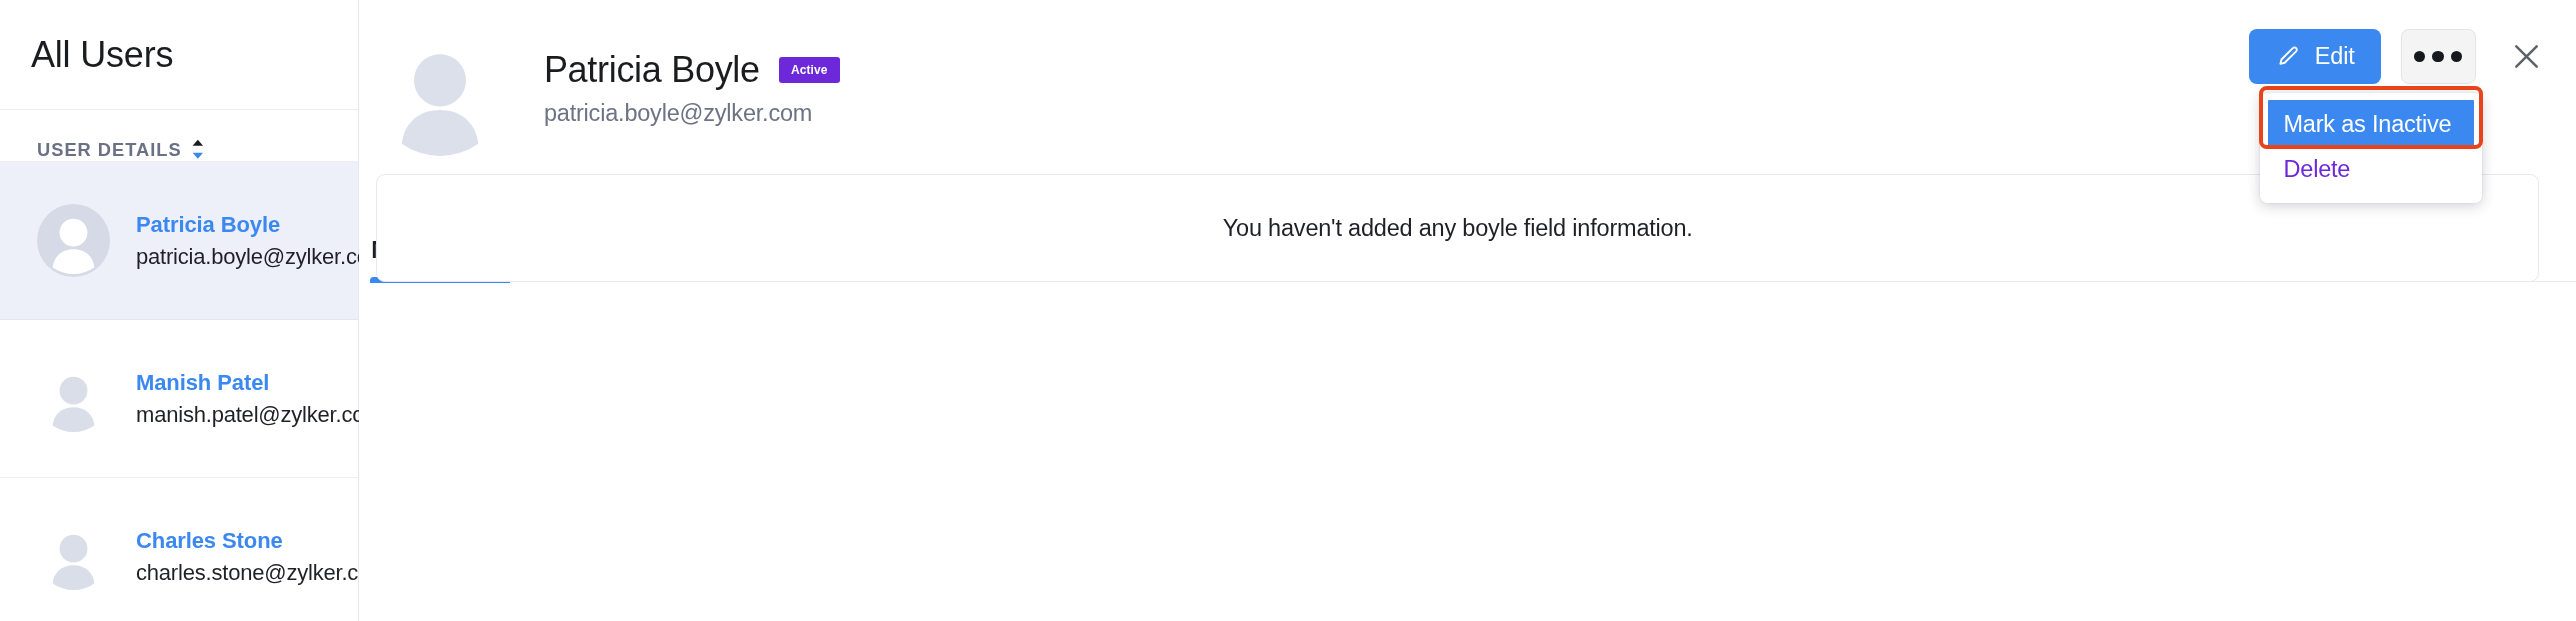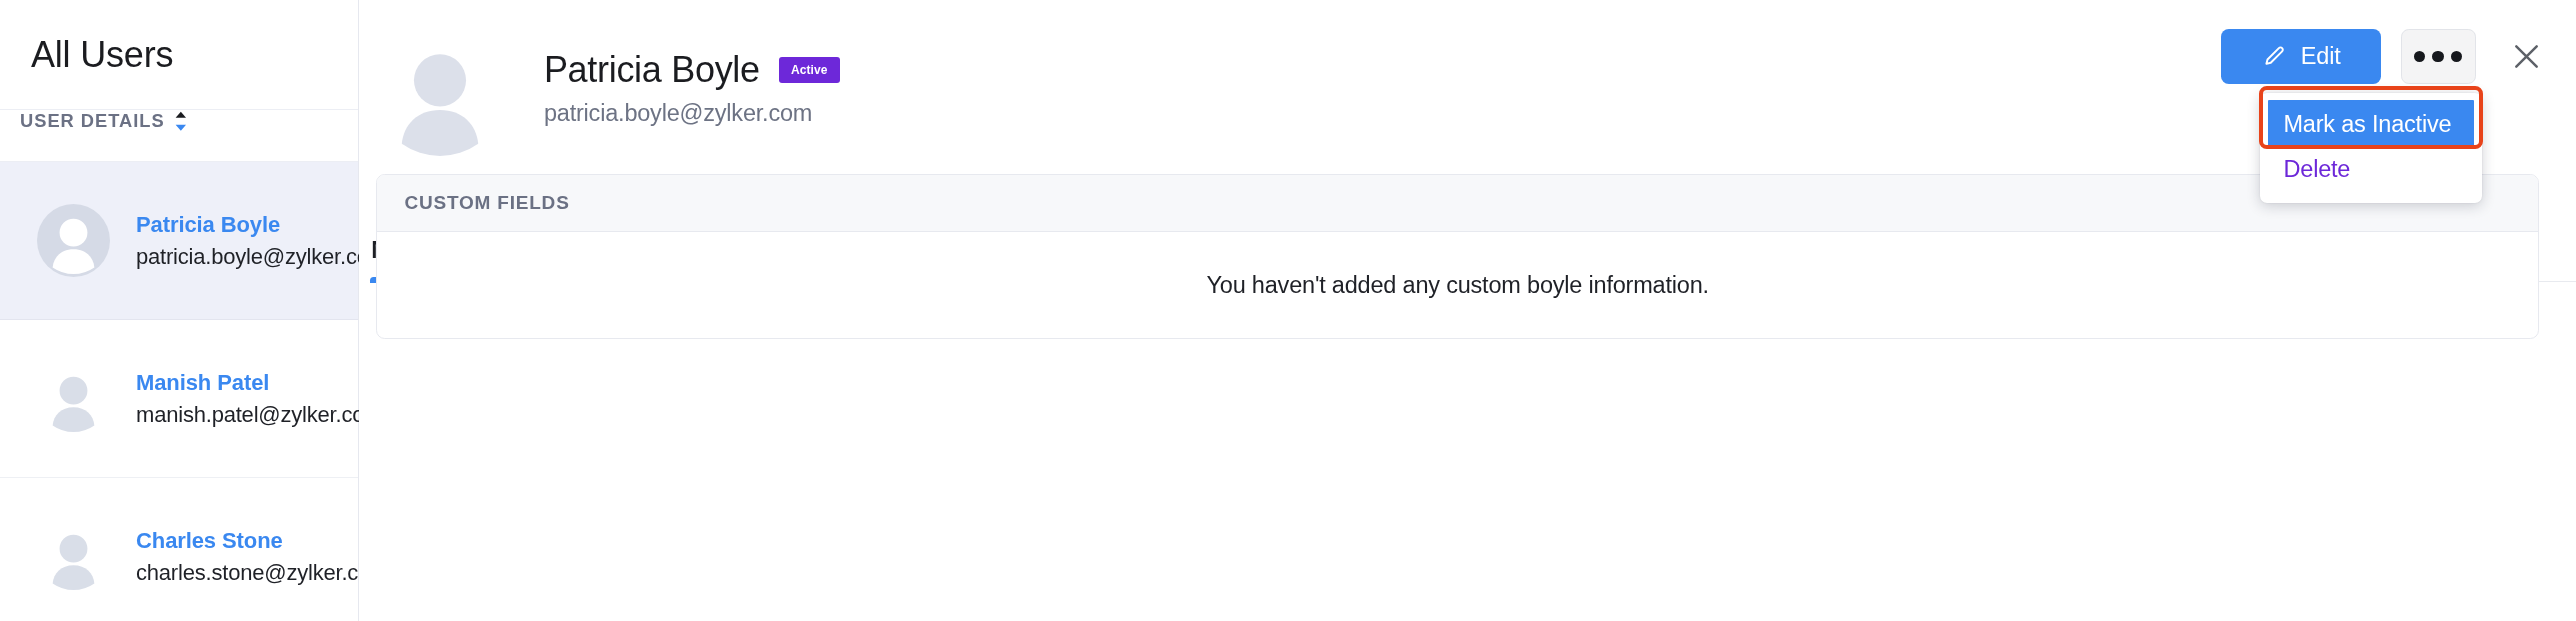--- a/index.html
+++ b/index.html
@@ -26,22 +26,22 @@
     border-bottom: 1.7px solid #eceef4;
   }
   .sidebar-title {
     font-size: 36px;
     font-weight: 400;
     color: #1b1c20;
     letter-spacing: -0.2px;
   }
   .list-header {
     height: 52px;
-    display: flex; align-items: flex-start;
-    padding: 0 20px;
+    display: flex; align-items: flex-end;
+    padding: 0 37px;
     border-bottom: 1.7px solid #eceef4;
   }
   .list-header-label {
     font-size: 18.3px;
     font-weight: 700;
     letter-spacing: 1px;
     color: #6b7184;
   }
   .sort-icon { margin-left: 7.8px; display: inline-flex; flex-direction: column; line-height: 0; }
 
@@ -101,21 +101,21 @@
 
   
   .top-actions {
     position: absolute; top: 29px; right: 0;
     display: flex; align-items: center;
   }
   .edit-btn {
     display: flex; align-items: center; gap: 14px;
     background: #3a88f0; color: #fff;
     border: none; border-radius: 7.8px;
-    height: 55px; padding: 0 40px;
+    height: 55px; padding: 0 26px;
     font-size: 23.5px; font-family: inherit; font-weight: 400;
     cursor: pointer; letter-spacing: -0.2px;
   }
   .more-btn {
     margin-left: 20px;
     width: 75px; height: 55px;
     background: #f4f4f5;
     border: 1.7px solid #e2e4e9;
     border-radius: 7.8px;
     display: flex; align-items: center; justify-content: center; gap: 7px;
@@ -297,25 +297,22 @@
     <div class="tabs-wrap">
       <div class="tabs" style="position:static;"></div>
     </div>
 
     <div class="tabs">
       <div class="tab active">More Details</div>
       <div class="tab">Recent Activities</div>
     </div>
 
     <div class="cf-card">
-      <div class="cf-header">
-        <span class="cf-header-label">CUSTOM FIELDS</span>
-      </div>
       <div class="cf-body">
-        <span class="cf-empty">You haven't added any custom boyle information.</span>
+        <span class="cf-empty">You haven't added any boyle field information.</span>
       </div>
     </div>
 
     <div class="top-actions">
       <button class="edit-btn">
         <span style="display:inline-flex;">
           <svg width="26" height="26" viewBox="0 0 24 24" fill="none" aria-hidden="true">
             <path d="M16.5 3.8a2.1 2.1 0 0 1 3 3L9 17.3l-4 1 1-4L16.5 3.8z" stroke="#ffffff" stroke-width="1.8" stroke-linejoin="round" stroke-linecap="round"></path>
           </svg>
         </span>

